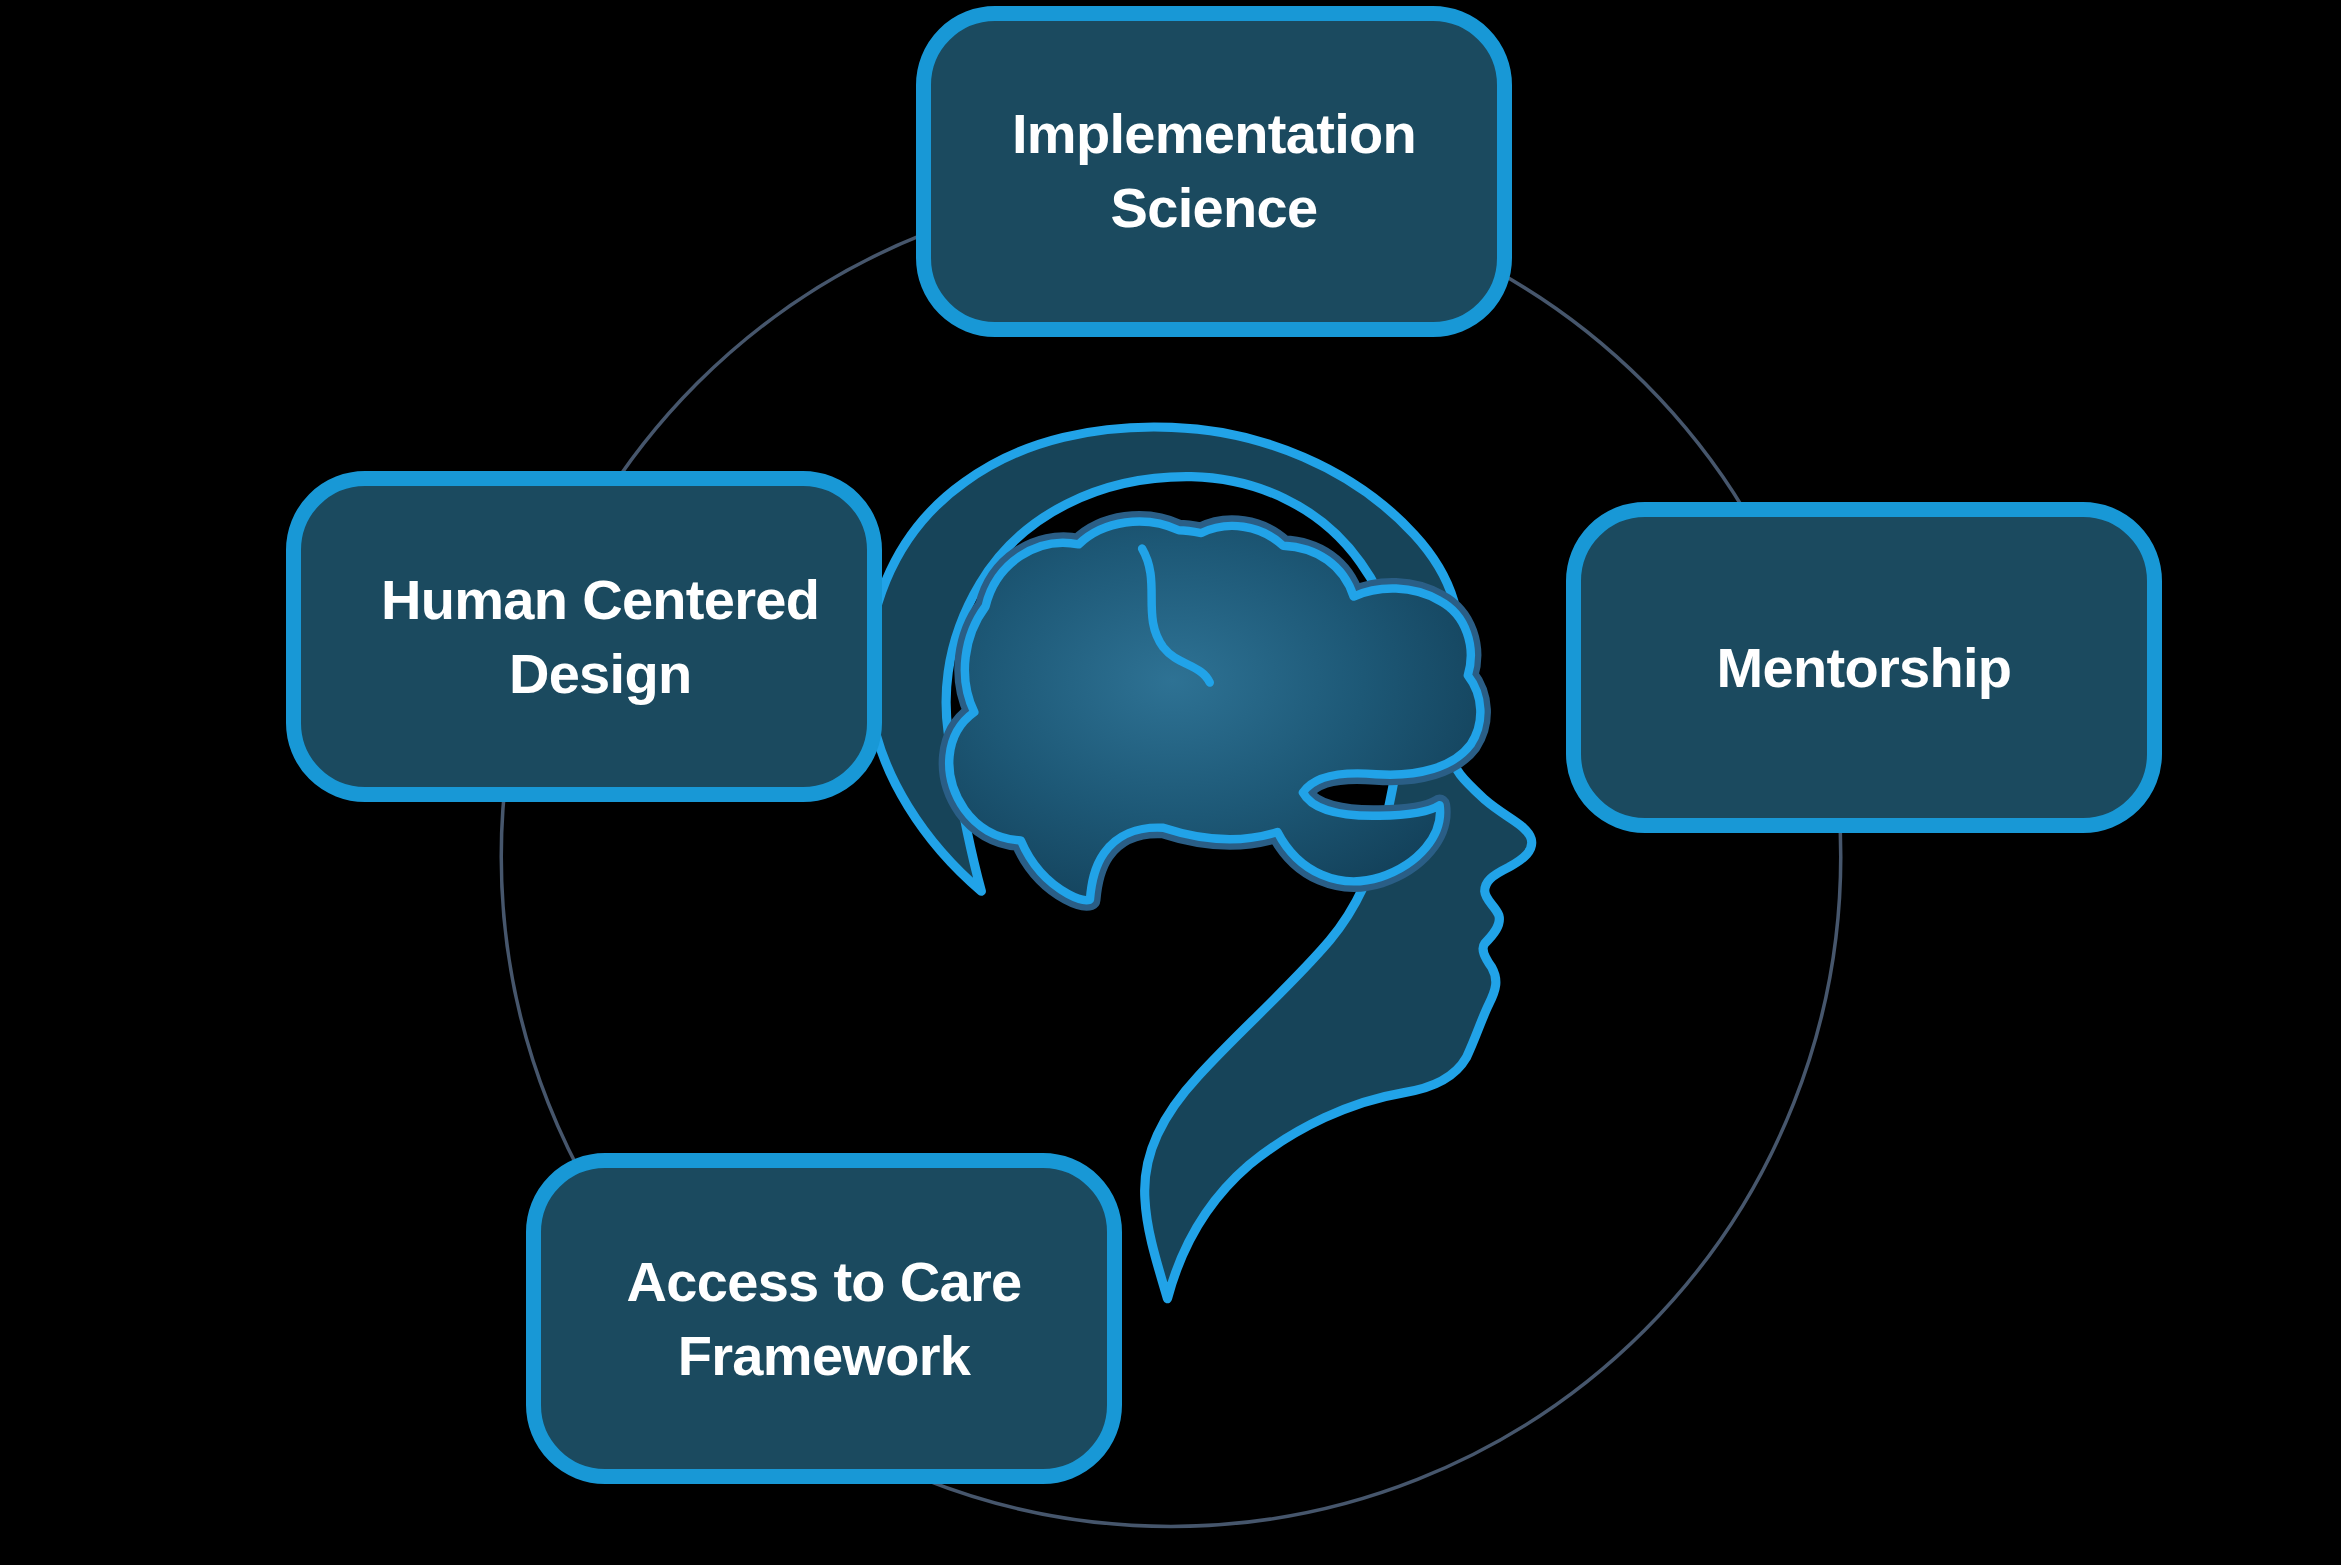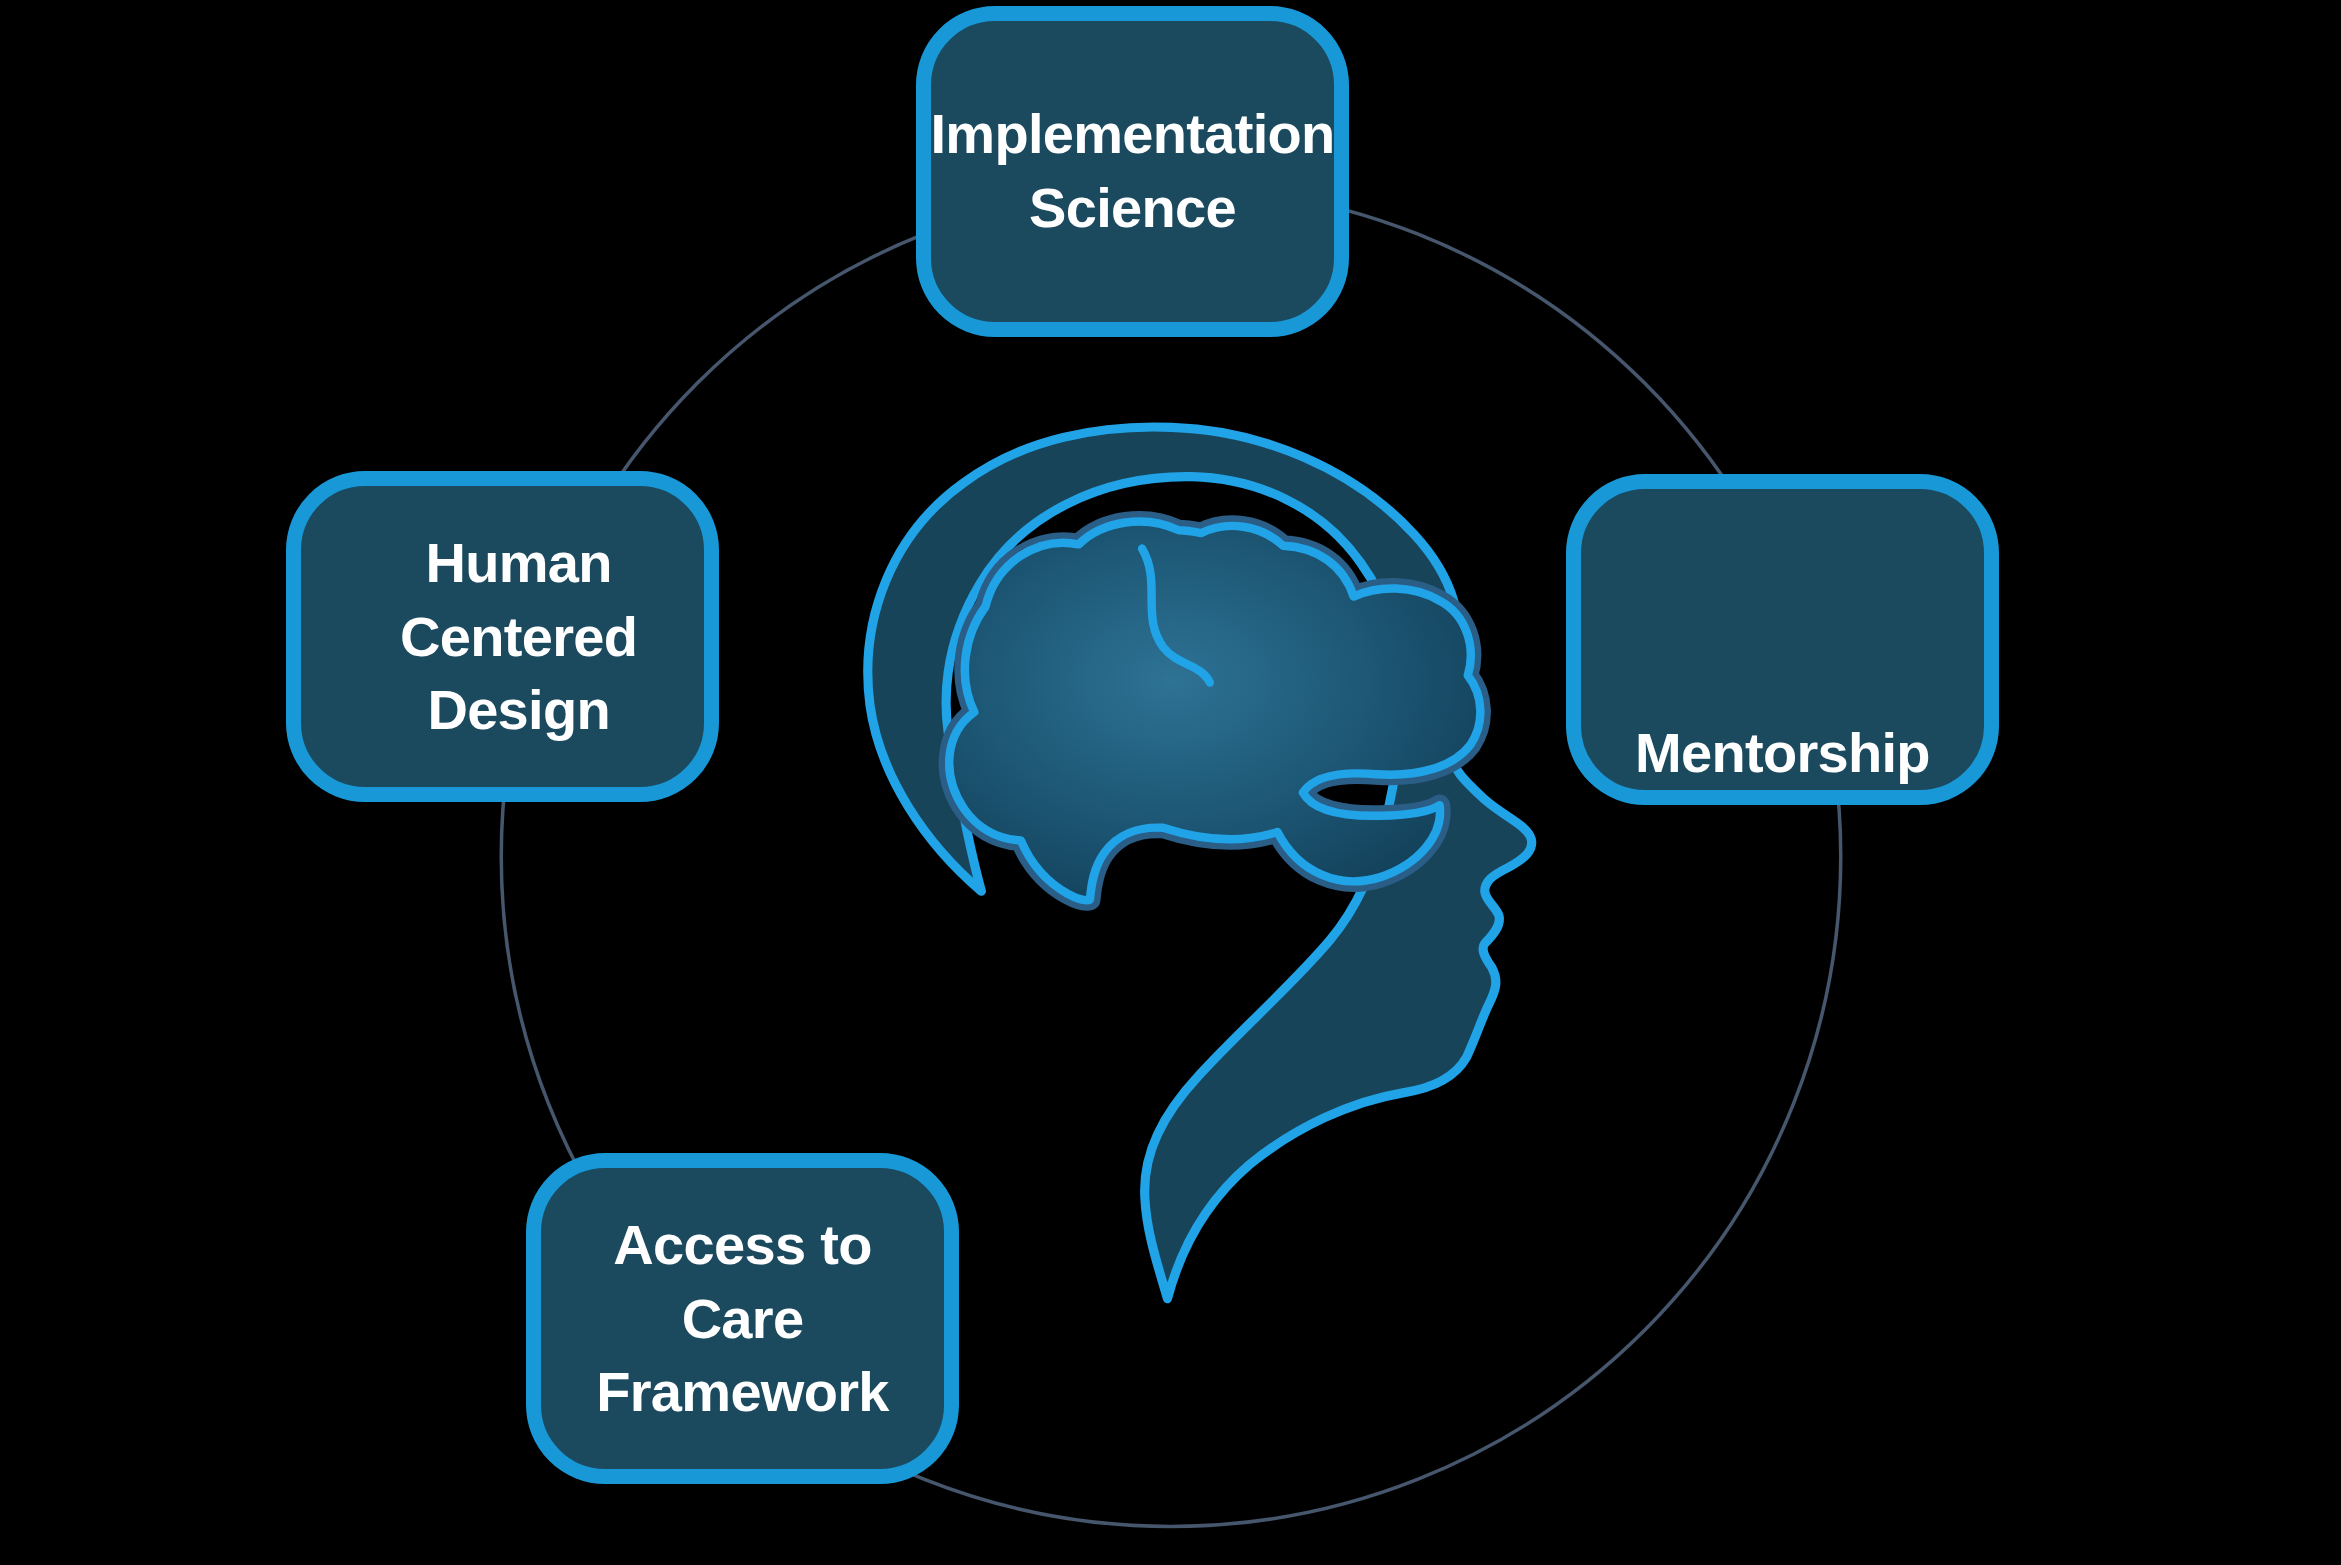--- a/index.html
+++ b/index.html
@@ -16,38 +16,38 @@
   .canvas{
     position:relative;
     width:2342px;height:1566px;
     background:var(--bg);
     overflow:hidden;
     font-family:"Liberation Sans", sans-serif;
   }
   .graphic{position:absolute;left:0;top:0;width:2342px;height:1566px;}
   .node{
     position:absolute;
-    width:433px;height:331px;
+    width:596px;height:331px;
     background:var(--node-fill);
     border:15.5px solid var(--node-border);
     border-radius:79px;
     box-sizing:border-box;
     display:flex;align-items:center;justify-content:center;
     text-align:center;
     color:var(--text);
     font-weight:bold;
     font-size:56px;
     line-height:1.32;
     letter-spacing:-0.7px;
     white-space:pre-line;
     padding:0 12.7px;
   }
   .node-top{left:916px;top:5.6px;}
   .node-left{left:286px;top:471px;padding-left:45px;}
-  .node-right{left:1566px;top:474px;align-items:flex-end;}
+  .node-right{left:1566px;top:502px;}
   .node-bottom-left{left:526px;top:1153px;}
   .node-bottom-right{left:1323px;top:1217px;}
 </style>
 </head>
 <body>
 
 <div class="canvas">
 
   <svg class="graphic" viewBox="0 0 3322 2221" xmlns="http://www.w3.org/2000/svg">
     <defs>

